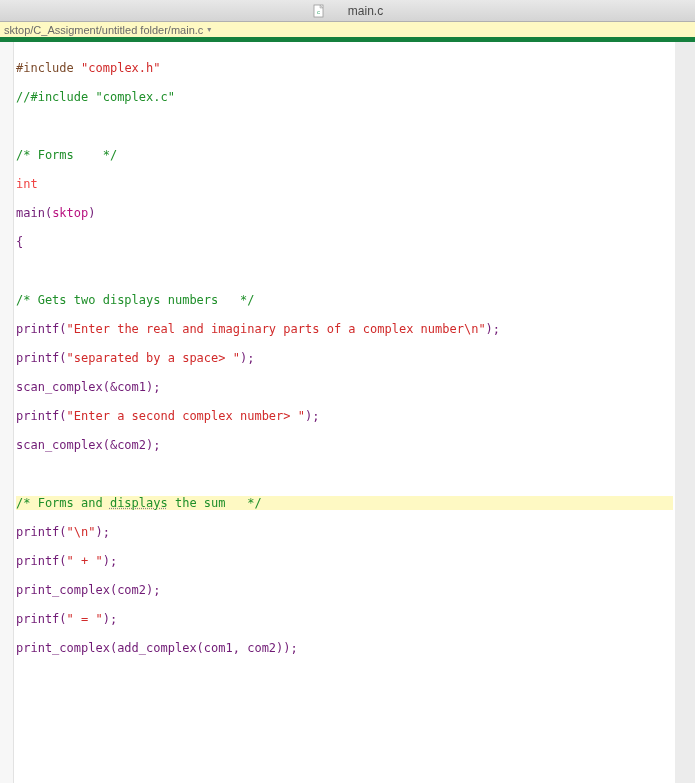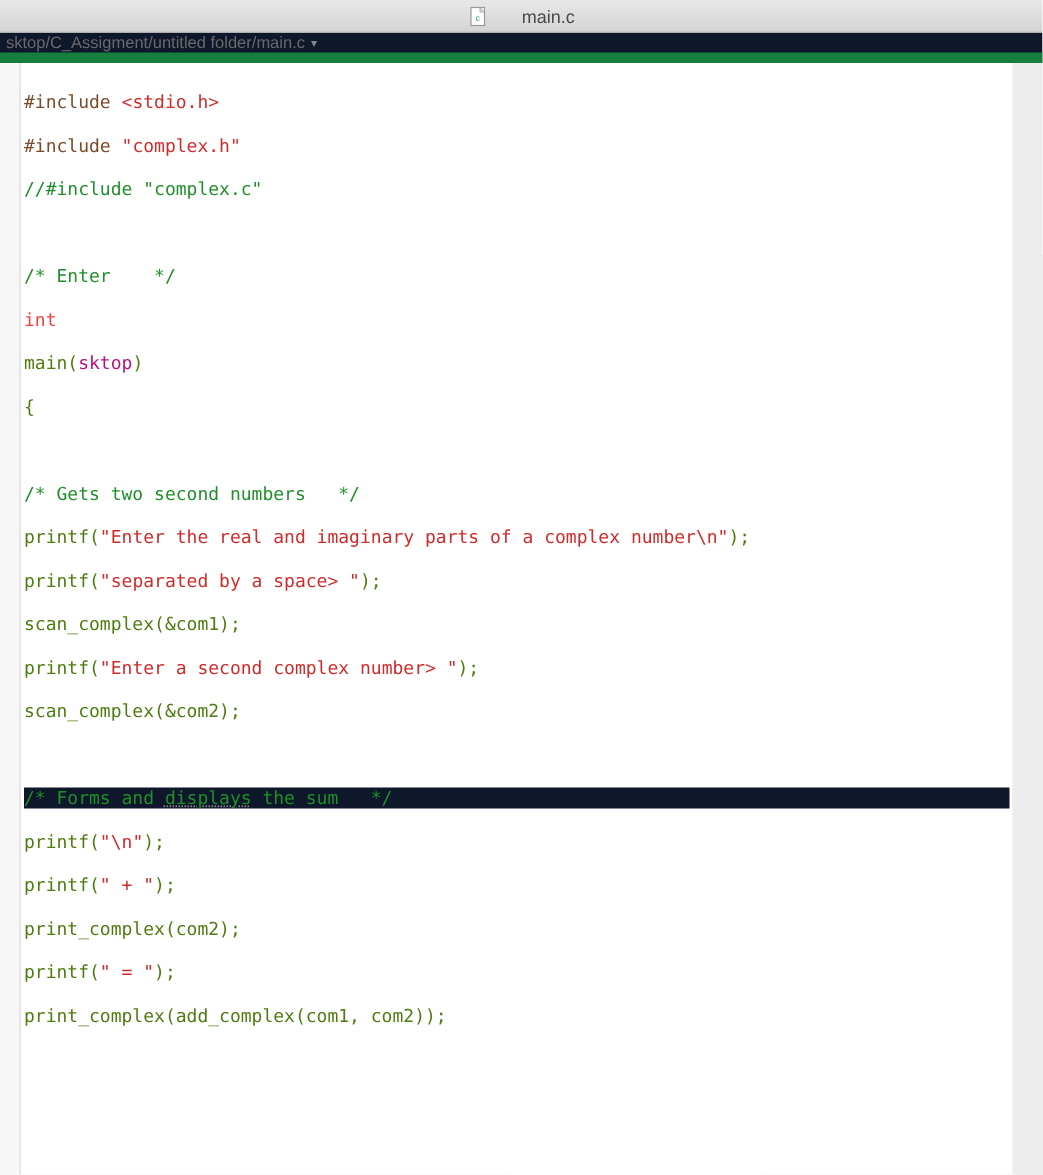--- a/index.html
+++ b/index.html
@@ -26,22 +26,22 @@
     .title-bar .file-icon {
       width: 14px;
       height: 14px;
       margin-right: 5px;
       display: inline-flex;
       align-items: center;
       justify-content: center;
     }
     .path-bar {
       height: 20px;
-      background: #0f172a;
-      border-bottom: 7px solid #15803d;
+      background: #fef9c3;
+      border-bottom: 5px solid #15803d;
       display: flex;
       align-items: center;
       padding-left: 4px;
       font-family: -apple-system, "Helvetica Neue", Arial, sans-serif;
       font-size: 11px;
       color: #6a6a6a;
     }
     .path-bar .dropdown-arrow {
       margin-left: 4px;
       font-size: 8px;
@@ -58,31 +58,31 @@
     }
     .editor {
       flex: 1;
       background: #ffffff;
       padding: 4px 2px;
       white-space: pre;
       line-height: 14.5px;
       overflow: hidden;
     }
     .line { display: block; }
-    .highlight { background: #0f172a; display: block; width: 100%; }
+    .highlight { background: #fef9c3; display: block; width: 100%; }
     .right-shade {
       width: 20px;
       background: #ececec;
     }
     .pp { color: #7b4a2a; }
     .hdr { color: #d12a2a; }
     .kw { color: #ef4444; }
     .cm { color: #1f8f2a; }
     .str { color: #d12a2a; }
-    .ident { color: #4d7c0f; }
+    .ident { color: #701a75; }
     .underline { text-decoration: underline; text-decoration-style: dotted; text-decoration-color: #888; }
     .void { color: #b8117f; }
   </style>
 </head>
 <body>
 
 <div class="title-bar">
   <span class="file-icon">
     <svg width="14" height="14" viewBox="0 0 14 14">
       <rect x="2" y="1" width="9" height="12" fill="#fff" stroke="#999" stroke-width="0.8"></rect>
@@ -94,30 +94,29 @@
 </div>
 
 <div class="path-bar">
   <span>sktop/C_Assigment/untitled folder/main.c</span>
   <span class="dropdown-arrow">▾</span>
 </div>
 
 <div class="editor-wrap">
   <div class="gutter"></div>
   <div class="editor">
-<span class="line"><span class="pp">#include</span> <span class="hdr">&lt;stdio.h&gt;</span></span>
 <span class="line"><span class="pp">#include</span> <span class="hdr">"complex.h"</span></span>
 <span class="line"><span class="cm">//#include "complex.c"</span></span>
 <span class="line"> </span>
-<span class="line"><span class="cm">/* Enter    */</span></span>
+<span class="line"><span class="cm">/* Forms    */</span></span>
 <span class="line"><span class="kw">int</span></span>
 <span class="line"><span class="ident">main(</span><span class="void">sktop</span><span class="ident">)</span></span>
 <span class="line"><span class="ident">{</span></span>
 <span class="line"> </span>
-<span class="line"><span class="cm">/* Gets two second numbers   */</span></span>
+<span class="line"><span class="cm">/* Gets two displays numbers   */</span></span>
 <span class="line"><span class="ident">printf(</span><span class="str">"Enter the real and imaginary parts of a complex number\n"</span><span class="ident">);</span></span>
 <span class="line"><span class="ident">printf(</span><span class="str">"separated by a space&gt; "</span><span class="ident">);</span></span>
 <span class="line"><span class="ident">scan_complex(&amp;com1);</span></span>
 <span class="line"><span class="ident">printf(</span><span class="str">"Enter a second complex number&gt; "</span><span class="ident">);</span></span>
 <span class="line"><span class="ident">scan_complex(&amp;com2);</span></span>
 <span class="line"> </span>
 <span class="highlight"><span class="cm">/* Forms and </span><span class="cm underline">displays</span><span class="cm"> the sum   */</span></span>
 <span class="line"><span class="ident">printf(</span><span class="str">"\n"</span><span class="ident">);</span></span>
 <span class="line"><span class="ident">printf(</span><span class="str">" + "</span><span class="ident">);</span></span>
 <span class="line"><span class="ident">print_complex(com2);</span></span>

